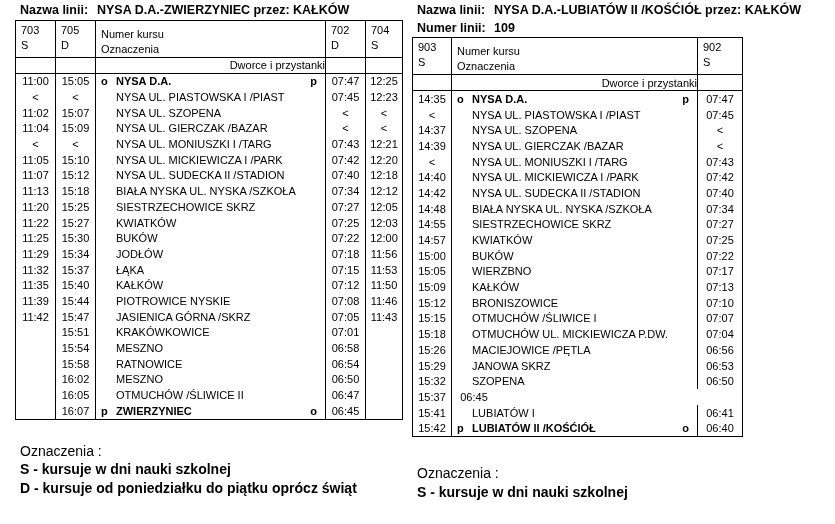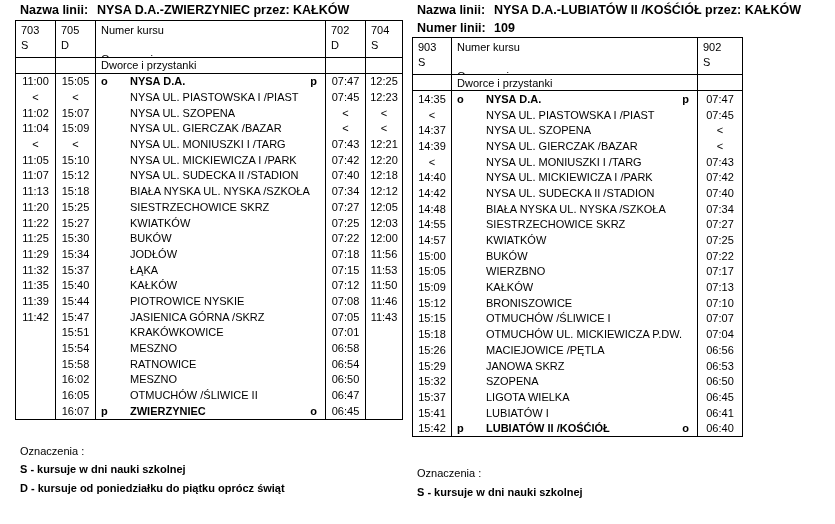--- a/index.html
+++ b/index.html
@@ -25,30 +25,30 @@
 
   .cell{border-right:1px solid #000;box-sizing:border-box;display:flex;align-items:center;justify-content:center;overflow:hidden;white-space:nowrap;}
   .cell.nb{border-right:none;}
   .cell.time{width:40px;}
   .t0 .cell.station{width:230px;}
   .t0 .cell.time.last{width:36px;}
   .t1 .cell.time{width:39px;}
   .t1 .cell.station{width:246px;}
   .t1 .cell.time.last{width:44px;}
 
-  .cell.station{justify-content:flex-start;gap:14px;}
+  .cell.station{justify-content:flex-end;}
   .hcell{flex-direction:column;align-items:flex-start;justify-content:flex-start;padding:2px 0 0 5px;line-height:15px;}
   .hrow2 .cell.station{padding-left:5px;}
 
   .pre{width:15px;padding-left:5px;font-weight:bold;flex-shrink:0;}
   .name{flex:1;}
   .post{padding-right:8px;font-weight:bold;}
   .bold .name{font-weight:bold;}
 
-  .legend{padding-left:5px;font-size:11px;line-height:18.5px;white-space:nowrap;}
+  .legend{padding-left:5px;font-size:14px;line-height:18.5px;white-space:nowrap;}
   #panel-left .legend{margin-top:22px;}
   #panel-right .legend{margin-top:27px;}
   .legend .bold{font-weight:bold;}
 </style>
 </head>
 <body>
 
 <div class="panel" id="panel-left">
   <div class="titles">
     <div><span class="tl">Nazwa linii:</span><span>NYSA D.A.-ZWIERZYNIEC przez: KAŁKÓW</span></div>
@@ -486,24 +486,20 @@
       <div class="row">
         <div class="cell time">15:32</div>
         <div class="cell station">
           <span class="pre"></span>
           <span class="name">SZOPENA</span>
         </div>
         <div class="cell time last nb">06:50</div>
       </div>
       <div class="row">
         <div class="cell time">15:37</div>
-        <div class="cell station">
-          <span class="pre"></span>
-          <span class="name">LIGOTA WIELKA</span>
-        </div>
         <div class="cell time last nb">06:45</div>
       </div>
       <div class="row">
         <div class="cell time">15:41</div>
         <div class="cell station">
           <span class="pre"></span>
           <span class="name">LUBIATÓW I</span>
         </div>
         <div class="cell time last nb">06:41</div>
       </div>

